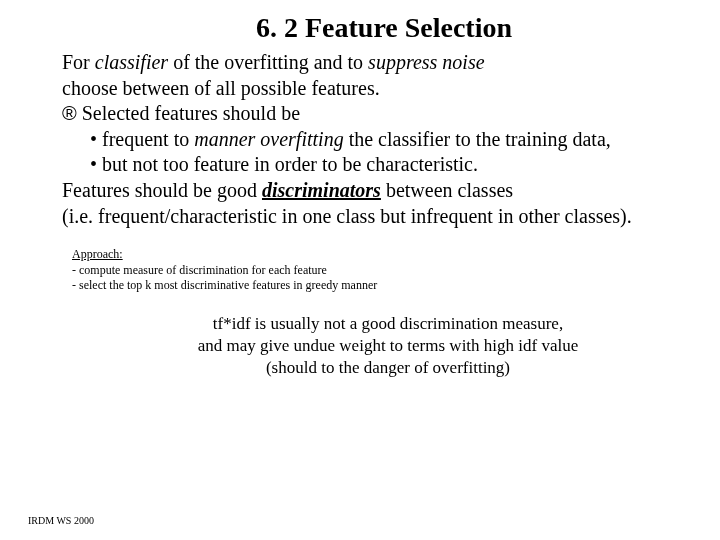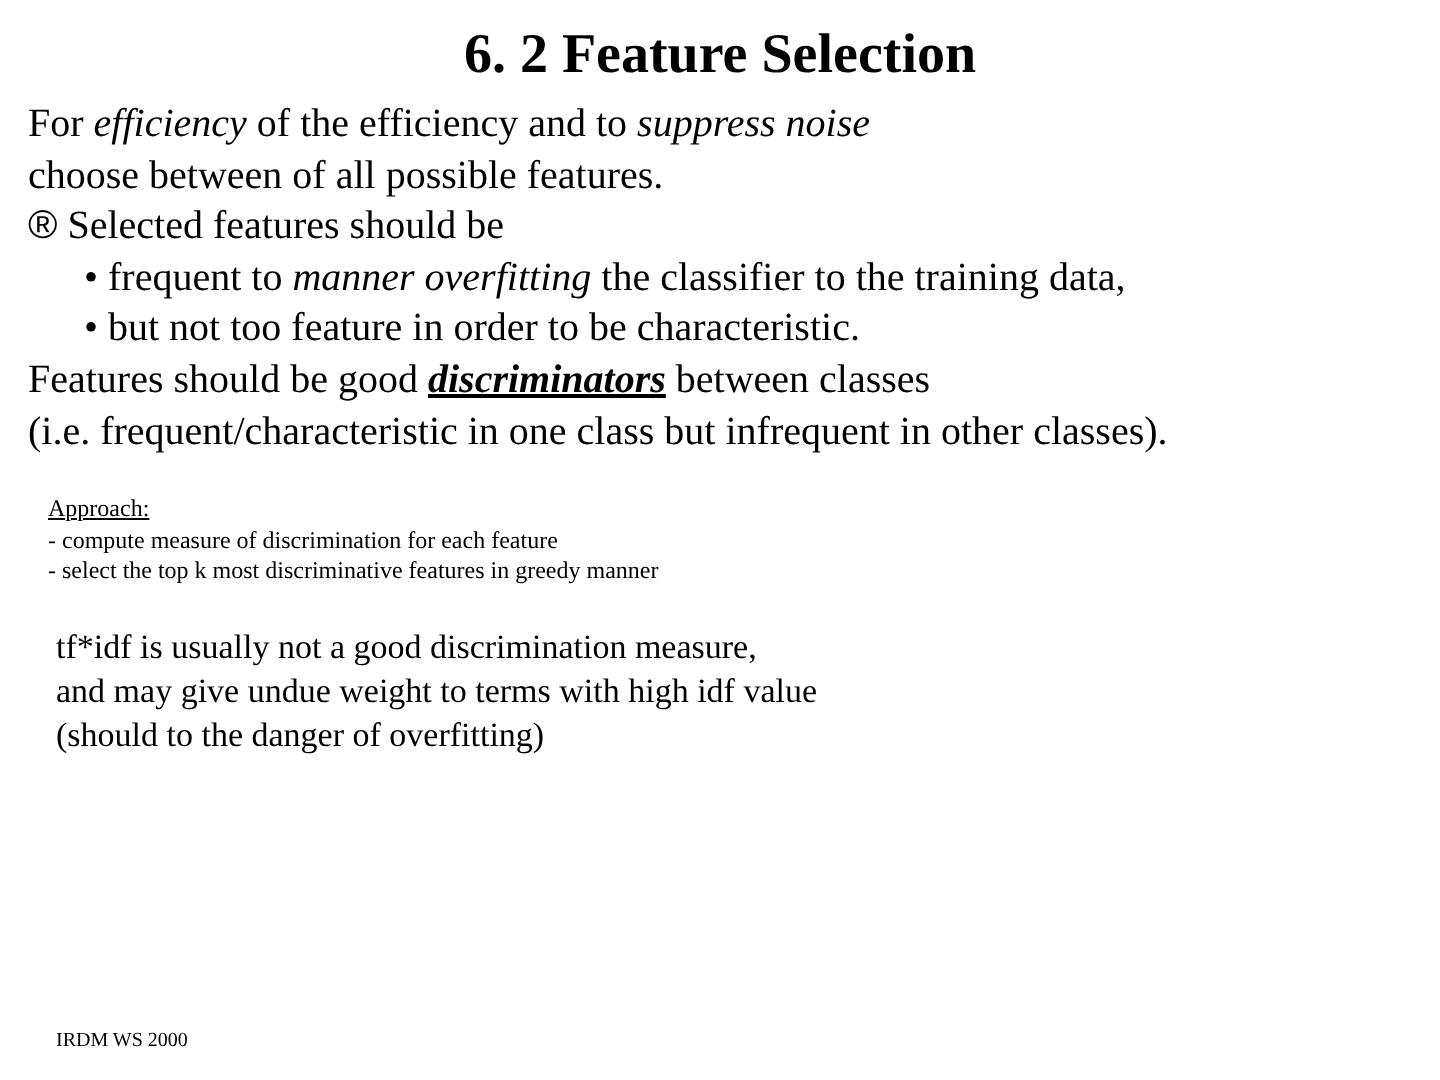--- a/index.html
+++ b/index.html
@@ -10,20 +10,21 @@
     background: #ffffff;
     font-family: "Times New Roman", Times, serif;
     color: #000;
     overflow: hidden;
   }
   .slide {
     position: relative;
     width: 720px;
     height: 540px;
     box-sizing: border-box;
+    padding-left: 48px;
   }
   .title {
     text-align: center;
     font-size: 28px;
     font-weight: bold;
     padding-top: 12px;
     padding-bottom: 6px;
   }
   .block1 {
     font-size: 20px;
@@ -32,20 +33,21 @@
   }
   .block2 {
     font-size: 12px;
     line-height: 1.28;
     padding: 18px 20px 0 24px;
   }
   .block3 {
     font-size: 17px;
     line-height: 1.28;
     padding: 20px 20px 0 28px;
+    text-align: center;
   }
   .footer {
     position: absolute;
     left: 28px;
     bottom: 14px;
     font-size: 10px;
   }
   .indent1 { padding-left: 28px; }
   .italic { font-style: italic; }
   .biu { font-style: italic; font-weight: bold; text-decoration: underline; }
@@ -54,21 +56,21 @@
 </style>
 </head>
 <body>
 
 <div class="slide">
 
   <div class="title">6. 2 Feature Selection</div>
 
   <div class="block1">
     <div>
-      <span>For </span><span class="italic">efficiency</span><span> of the efficiency and to </span><span class="italic">suppress noise</span>
+      <span>For </span><span class="italic">classifier</span><span> of the overfitting and to </span><span class="italic">suppress noise</span>
     </div>
     <div>choose between of all possible features.</div>
     <div>
       <span class="arrow">®</span><span> Selected features should be</span>
     </div>
     <div class="indent1">
       <span>• frequent to </span><span class="italic">manner overfitting</span><span> the classifier to the training data,</span>
     </div>
     <div class="indent1">• but not too feature in order to be characteristic.</div>
     <div>

